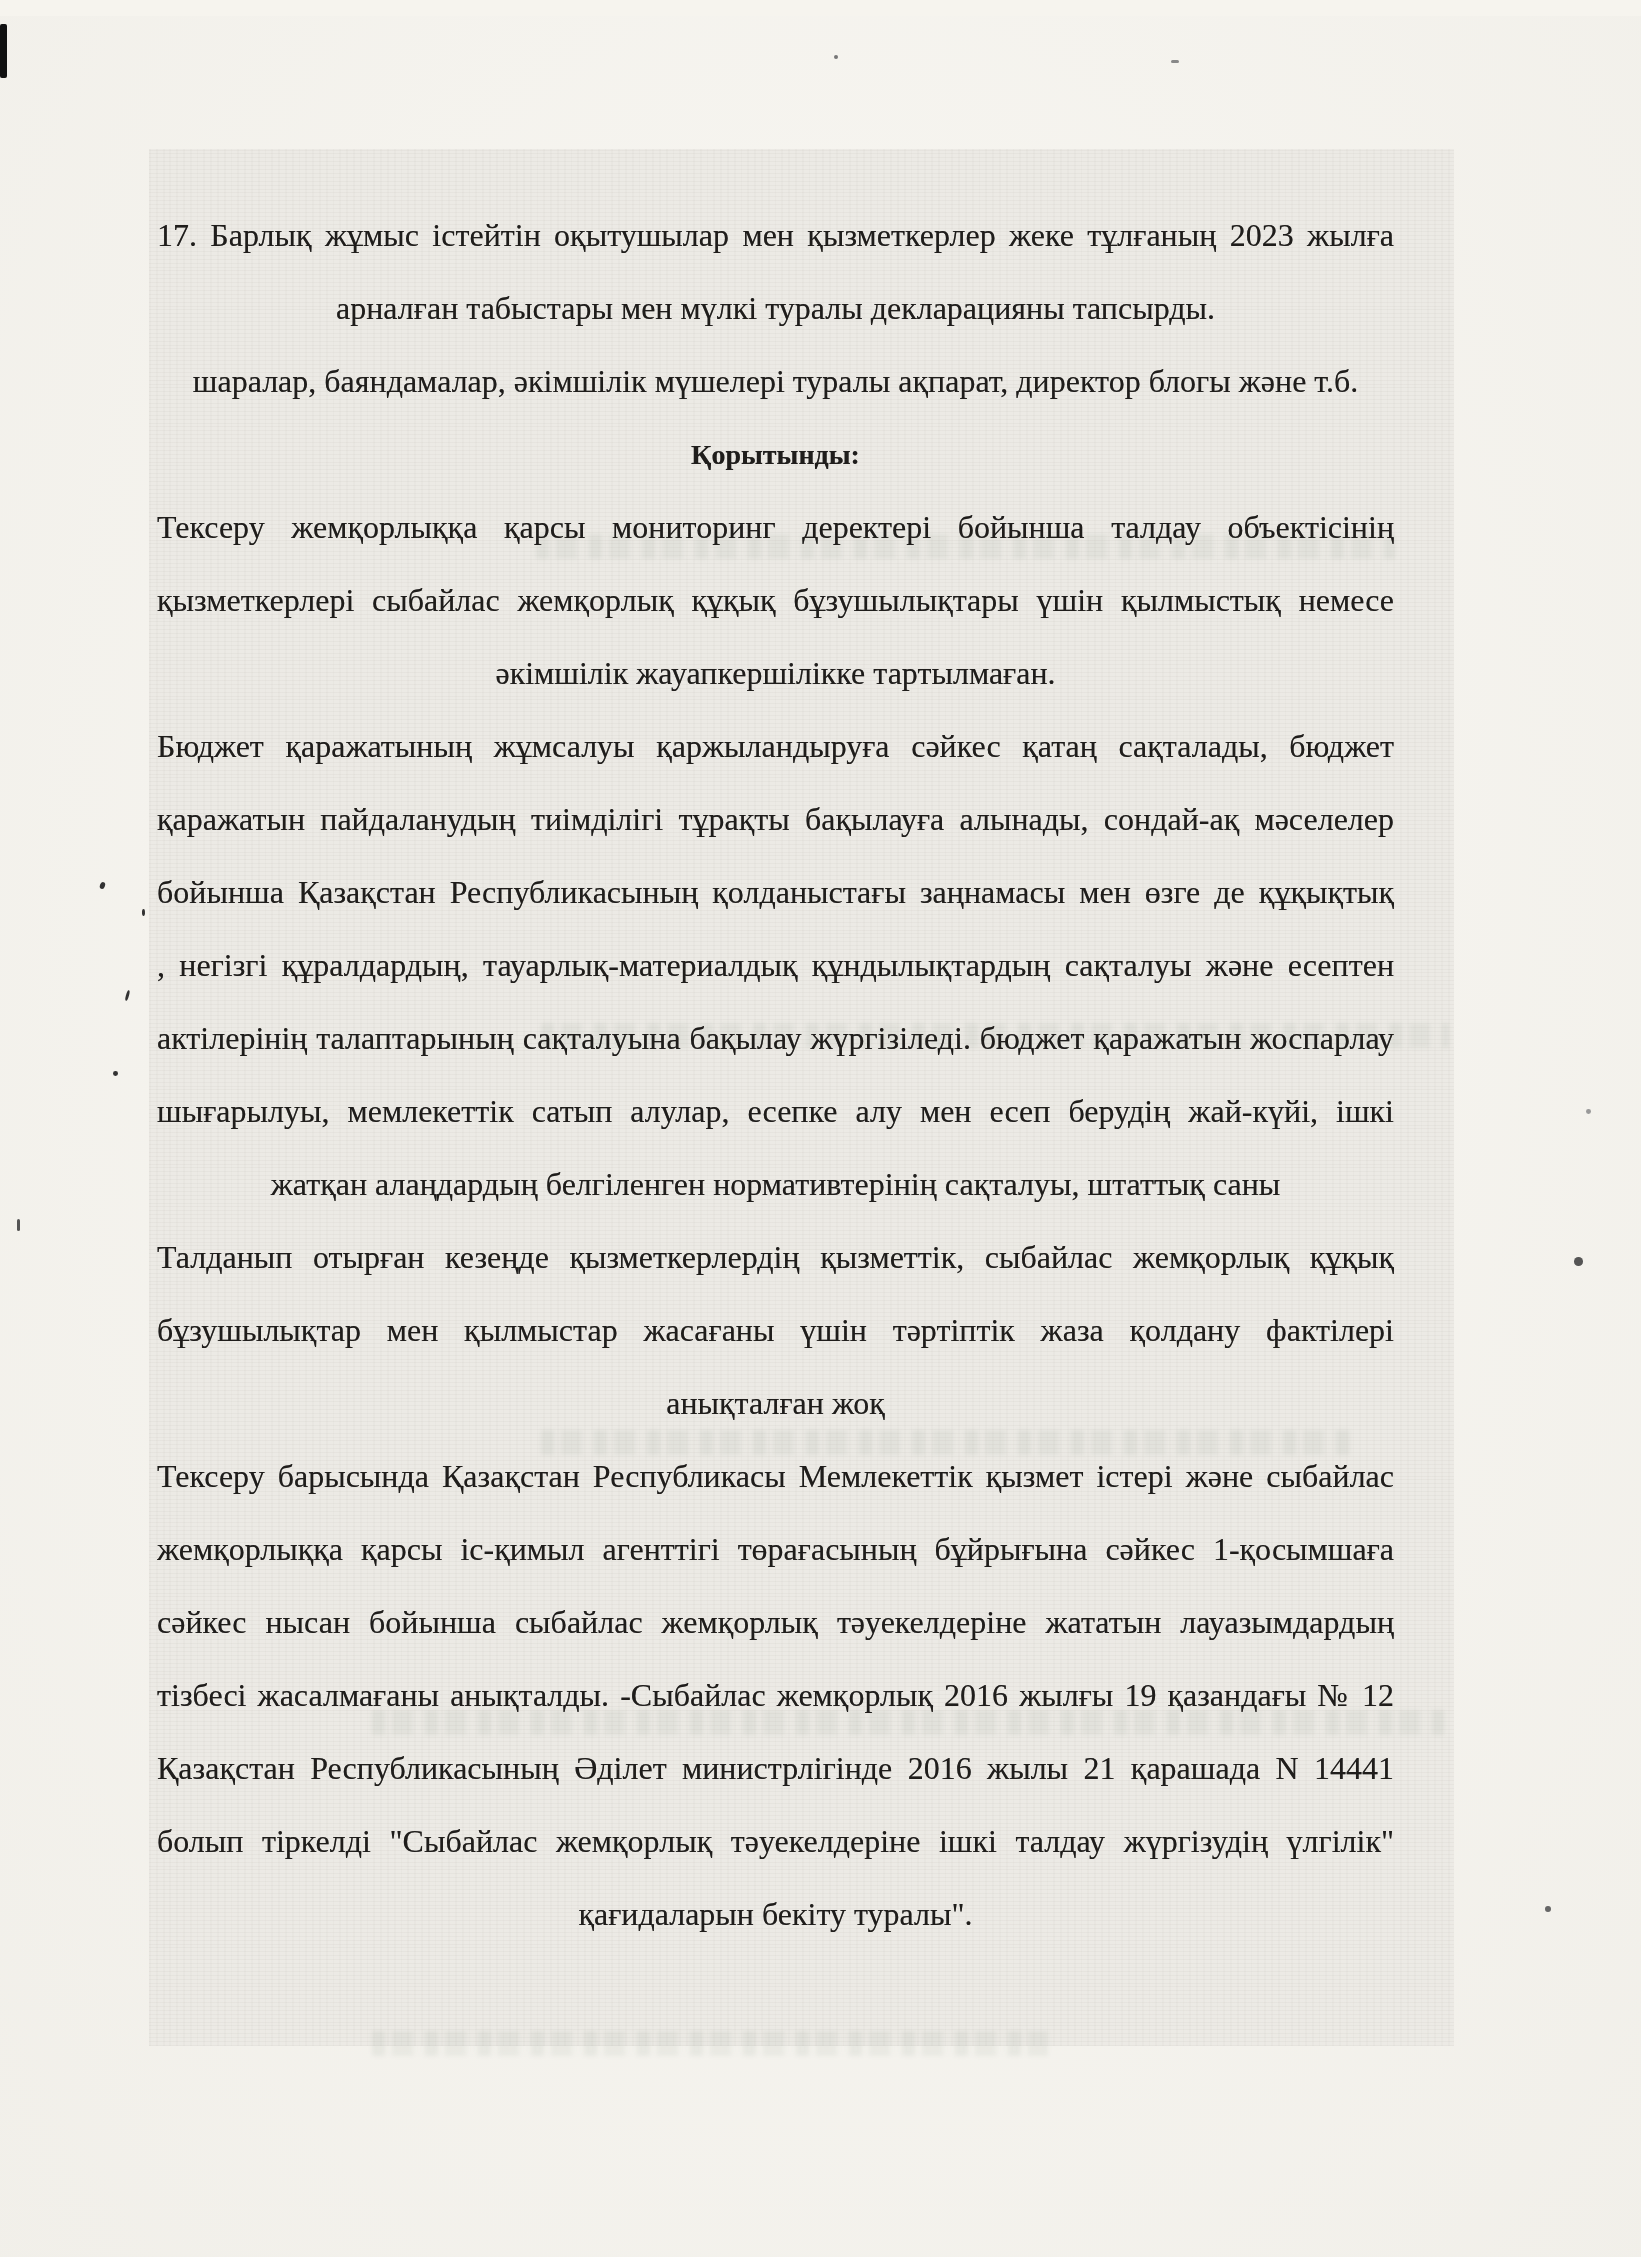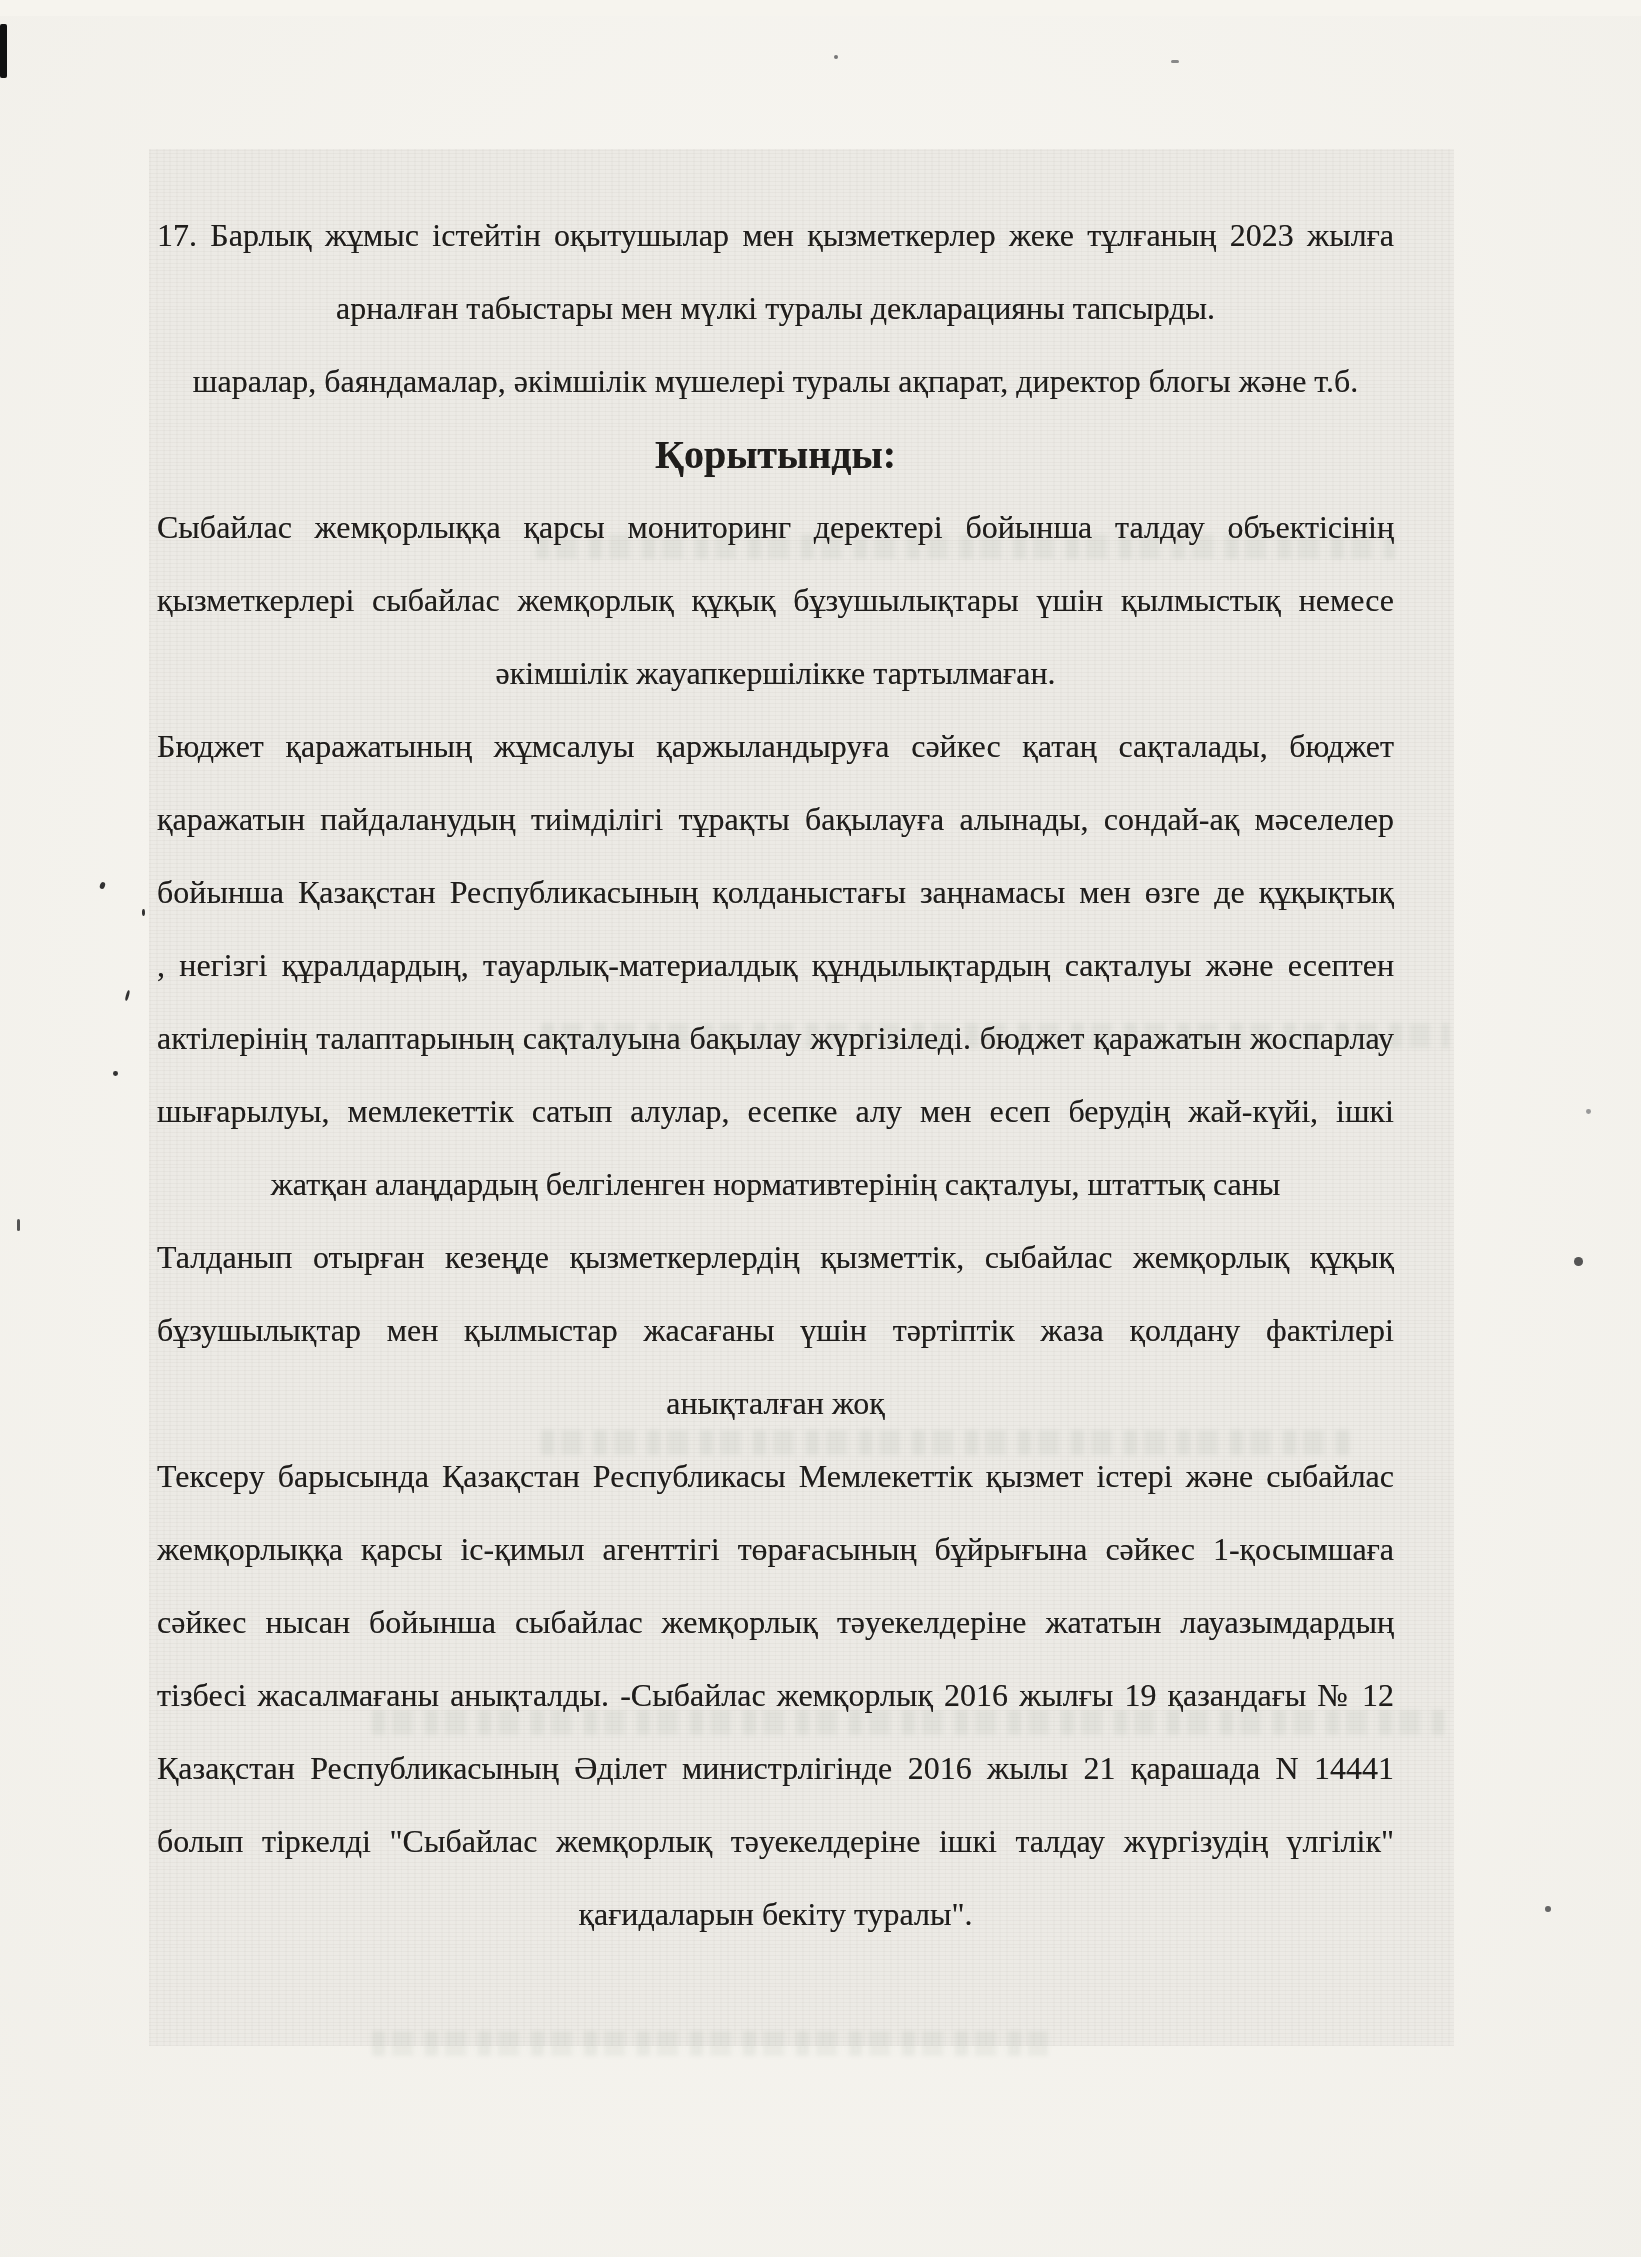--- a/index.html
+++ b/index.html
@@ -37,21 +37,21 @@
   }
   .line.j{
     white-space:normal;
     text-align:justify;
     text-align-last:justify;
     overflow:hidden;
   }
   .line.heading{
     text-align:center;
     font-weight:bold;
-    font-size:40px;
+    font-size:28px;
     white-space:normal;
   }
   
   .ghost{
     position:absolute;height:25px;
     background:repeating-linear-gradient(90deg,
       rgba(120,138,122,0.45) 0 12.6px, rgba(120,138,122,0.06) 12.6px 20px,
       rgba(120,138,122,0.38) 20px 41px, rgba(120,138,122,0.05) 41px 53px);
     filter:blur(1.9px);
     opacity:0.22;
@@ -86,21 +86,21 @@
   <div class="speck" style="left:834px;top:39px;width:3.9px;height:3.9px;background:#777;"></div>
   <div class="speck" style="left:1171px;top:44px;width:7.7px;height:2.9px;background:#888;border-radius:1.9px;"></div>
   <div class="speck" style="left:17.4px;top:1203px;width:2.9px;height:11.6px;background:#555;border-radius:1.9px;"></div>
   <div class="speck" style="left:1586px;top:1093px;width:4.8px;height:4.8px;background:#999;"></div>
 
   <div class="text-block">
     <div class="line j">17. Барлық жұмыс істейтін оқытушылар мен қызметкерлер жеке тұлғаның 2023 жылға</div>
     <div class="line">арналған табыстары мен мүлкі туралы декларацияны тапсырды.</div>
     <div class="line">шаралар, баяндамалар, әкімшілік мүшелері туралы ақпарат, директор блогы және т.б.</div>
     <div class="line heading">Қорытынды:</div>
-    <div class="line j">Сыбайлас жемқорлыққа қарсы мониторинг деректері бойынша талдау объектісінің</div>
+    <div class="line j">Тексеру жемқорлыққа қарсы мониторинг деректері бойынша талдау объектісінің</div>
     <div class="line j">қызметкерлері сыбайлас жемқорлық құқық бұзушылықтары үшін қылмыстық немесе</div>
     <div class="line">әкімшілік жауапкершілікке тартылмаған.</div>
     <div class="line j">Бюджет қаражатының жұмсалуы қаржыландыруға сәйкес қатаң сақталады, бюджет</div>
     <div class="line j">қаражатын пайдаланудың тиімділігі тұрақты бақылауға алынады, сондай-ақ мәселелер</div>
     <div class="line j">бойынша Қазақстан Республикасының қолданыстағы заңнамасы мен өзге де құқықтық</div>
     <div class="line j">, негізгі құралдардың, тауарлық-материалдық құндылықтардың сақталуы және есептен</div>
     <div class="line j">актілерінің талаптарының сақталуына бақылау жүргізіледі. бюджет қаражатын жоспарлау</div>
     <div class="line j">шығарылуы, мемлекеттік сатып алулар, есепке алу мен есеп берудің жай-күйі, ішкі</div>
     <div class="line">жатқан алаңдардың белгіленген нормативтерінің сақталуы, штаттық саны</div>
     <div class="line j">Талданып отырған кезеңде қызметкерлердің қызметтік, сыбайлас жемқорлық құқық</div>

